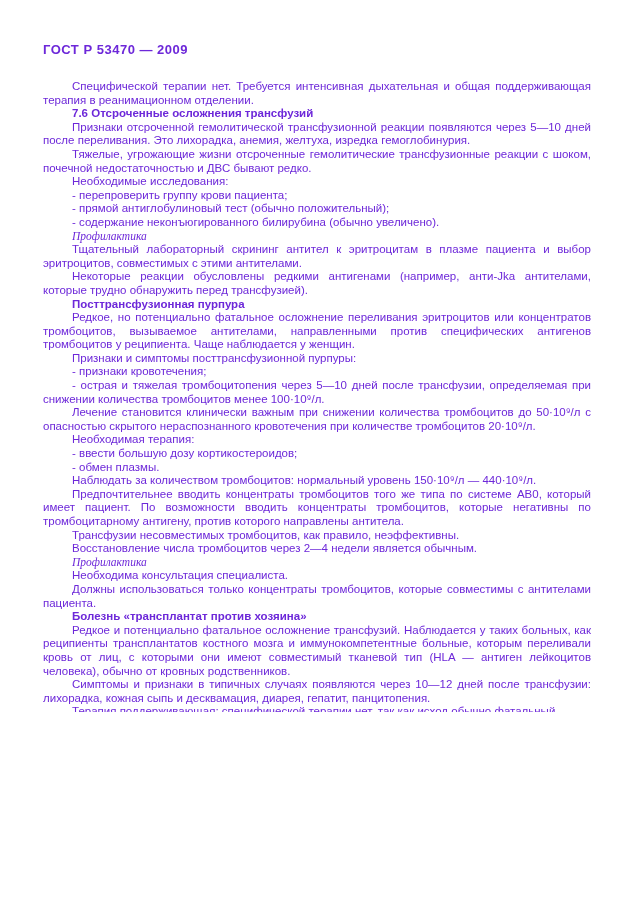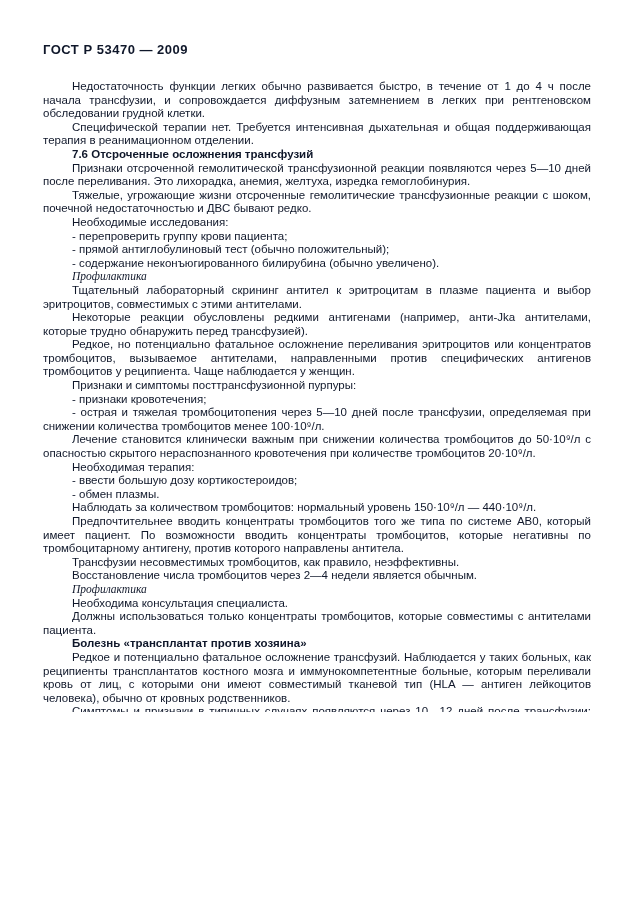--- a/index.html
+++ b/index.html
@@ -6,21 +6,21 @@
       margin: 0;
       padding: 0;
       background: #ffffff;
     }
     .page {
       position: relative;
       width: 630px;
       height: 712px;
       background: #ffffff;
       font-family: "Liberation Sans", sans-serif;
-      color: #0f172a;
+      color: #6d28d9;
       overflow: hidden;
       box-sizing: border-box;
     }
     .doc-header {
       position: absolute;
       left: 43px;
       top: 42px;
       font-size: 13px;
       font-weight: bold;
       letter-spacing: 0.5px;
@@ -56,32 +56,32 @@
       text-decoration: underline;
     }
   </style>
 </head>
 <body>
 
 <div class="page">
   <div class="doc-header">ГОСТ Р 53470 — 2009</div>
 
   <div class="doc-body">
-      <p class="para normal">Недостаточность функции легких обычно развивается быстро, в течение от 1 до 4 ч после начала трансфузии, и сопровождается диффузным затемнением в легких при рентгеновском обследовании грудной клетки.</p>
       <p class="para normal">Специфической терапии нет. Требуется интенсивная дыхательная и общая поддерживающая терапия в реанимационном отделении.</p>
       <p class="para bold">7.6 Отсроченные осложнения трансфузий</p>
       <p class="para normal">Признаки отсроченной гемолитической трансфузионной реакции появляются через 5—10 дней после переливания. Это лихорадка, анемия, желтуха, изредка гемоглобинурия.</p>
       <p class="para normal">Тяжелые, угрожающие жизни отсроченные гемолитические трансфузионные реакции с шоком, почечной недостаточностью и ДВС бывают редко.</p>
       <p class="para normal">Необходимые исследования:</p>
       <p class="para normal">- перепроверить группу крови пациента;</p>
       <p class="para normal">- прямой антиглобулиновый тест (обычно положительный);</p>
       <p class="para normal">- содержание неконъюгированного билирубина (обычно увеличено).</p>
       <p class="para italic">Профилактика</p>
       <p class="para normal">Тщательный лабораторный скрининг антител к эритроцитам в плазме пациента и выбор эритроцитов, совместимых с этими антителами.</p>
       <p class="para normal">Некоторые реакции обусловлены редкими антигенами (например, анти-Jka антителами, которые трудно обнаружить перед трансфузией).</p>
+      <p class="para bold">Посттрансфузионная пурпура</p>
       <p class="para normal">Редкое, но потенциально фатальное осложнение переливания эритроцитов или концентратов тромбоцитов, вызываемое антителами, направленными против специфических антигенов тромбоцитов у реципиента. Чаще наблюдается у женщин.</p>
       <p class="para normal">Признаки и симптомы посттрансфузионной пурпуры:</p>
       <p class="para normal">- признаки кровотечения;</p>
       <p class="para normal">- острая и тяжелая тромбоцитопения через 5—10 дней после трансфузии, определяемая при снижении количества тромбоцитов менее 100·10⁹/л.</p>
       <p class="para normal">Лечение становится клинически важным при снижении количества тромбоцитов до 50·10⁹/л с опасностью скрытого нераспознанного кровотечения при количестве тромбоцитов 20·10⁹/л.</p>
       <p class="para normal">Необходимая терапия:</p>
       <p class="para normal">- ввести большую дозу кортикостероидов;</p>
       <p class="para normal">- обмен плазмы.</p>
       <p class="para normal">Наблюдать за количеством тромбоцитов: нормальный уровень 150·10⁹/л — 440·10⁹/л.</p>
       <p class="para normal">Предпочтительнее вводить концентраты тромбоцитов того же типа по системе АВ0, который имеет пациент. По возможности вводить концентраты тромбоцитов, которые негативны по тромбоцитарному антигену, против которого направлены антитела.</p>

